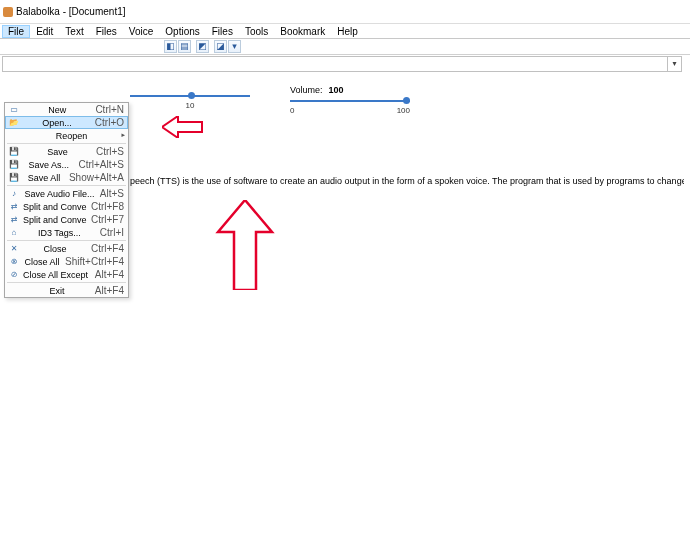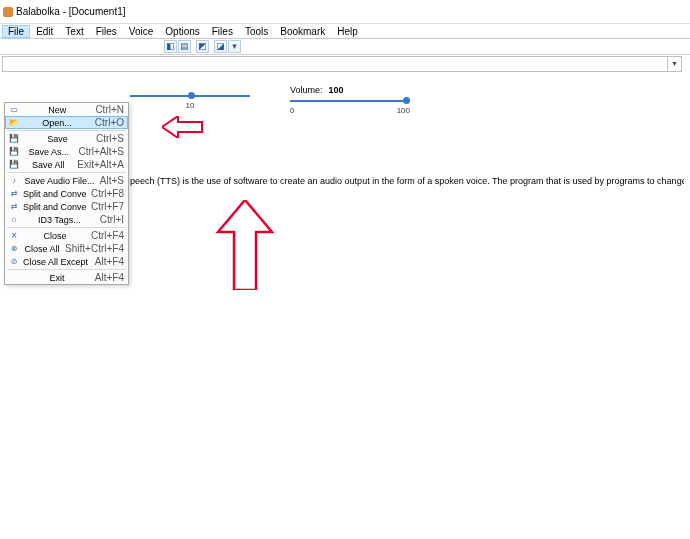--- a/index.html
+++ b/index.html
@@ -102,35 +102,40 @@
     <div class="row">
       <span class="ico">▭</span>
       <span class="label">New</span>
       <span class="sc">Ctrl+N</span>
     </div>
     <div class="row sel">
       <span class="ico">📂</span>
       <span class="label">Open...</span>
       <span class="sc">Ctrl+O</span>
     </div>
+    <div class="row">
+      <span class="ico"></span>
+      <span class="label sub">Reopen</span>
+      <span class="sc"></span>
+    </div>
     <div class="sep"></div>
     <div class="row">
       <span class="ico">💾</span>
       <span class="label">Save</span>
       <span class="sc">Ctrl+S</span>
     </div>
     <div class="row">
       <span class="ico">💾</span>
       <span class="label">Save As...</span>
       <span class="sc">Ctrl+Alt+S</span>
     </div>
     <div class="row">
       <span class="ico">💾</span>
       <span class="label">Save All</span>
-      <span class="sc">Exit+Alt+A</span>
+      <span class="sc">Show+Alt+A</span>
     </div>
     <div class="sep"></div>
     <div class="row">
       <span class="ico">♪</span>
       <span class="label">Save Audio File...</span>
       <span class="sc">Alt+S</span>
     </div>
     <div class="row">
       <span class="ico">⇄</span>
       <span class="label">Split and Convert to Audio Files...</span>

